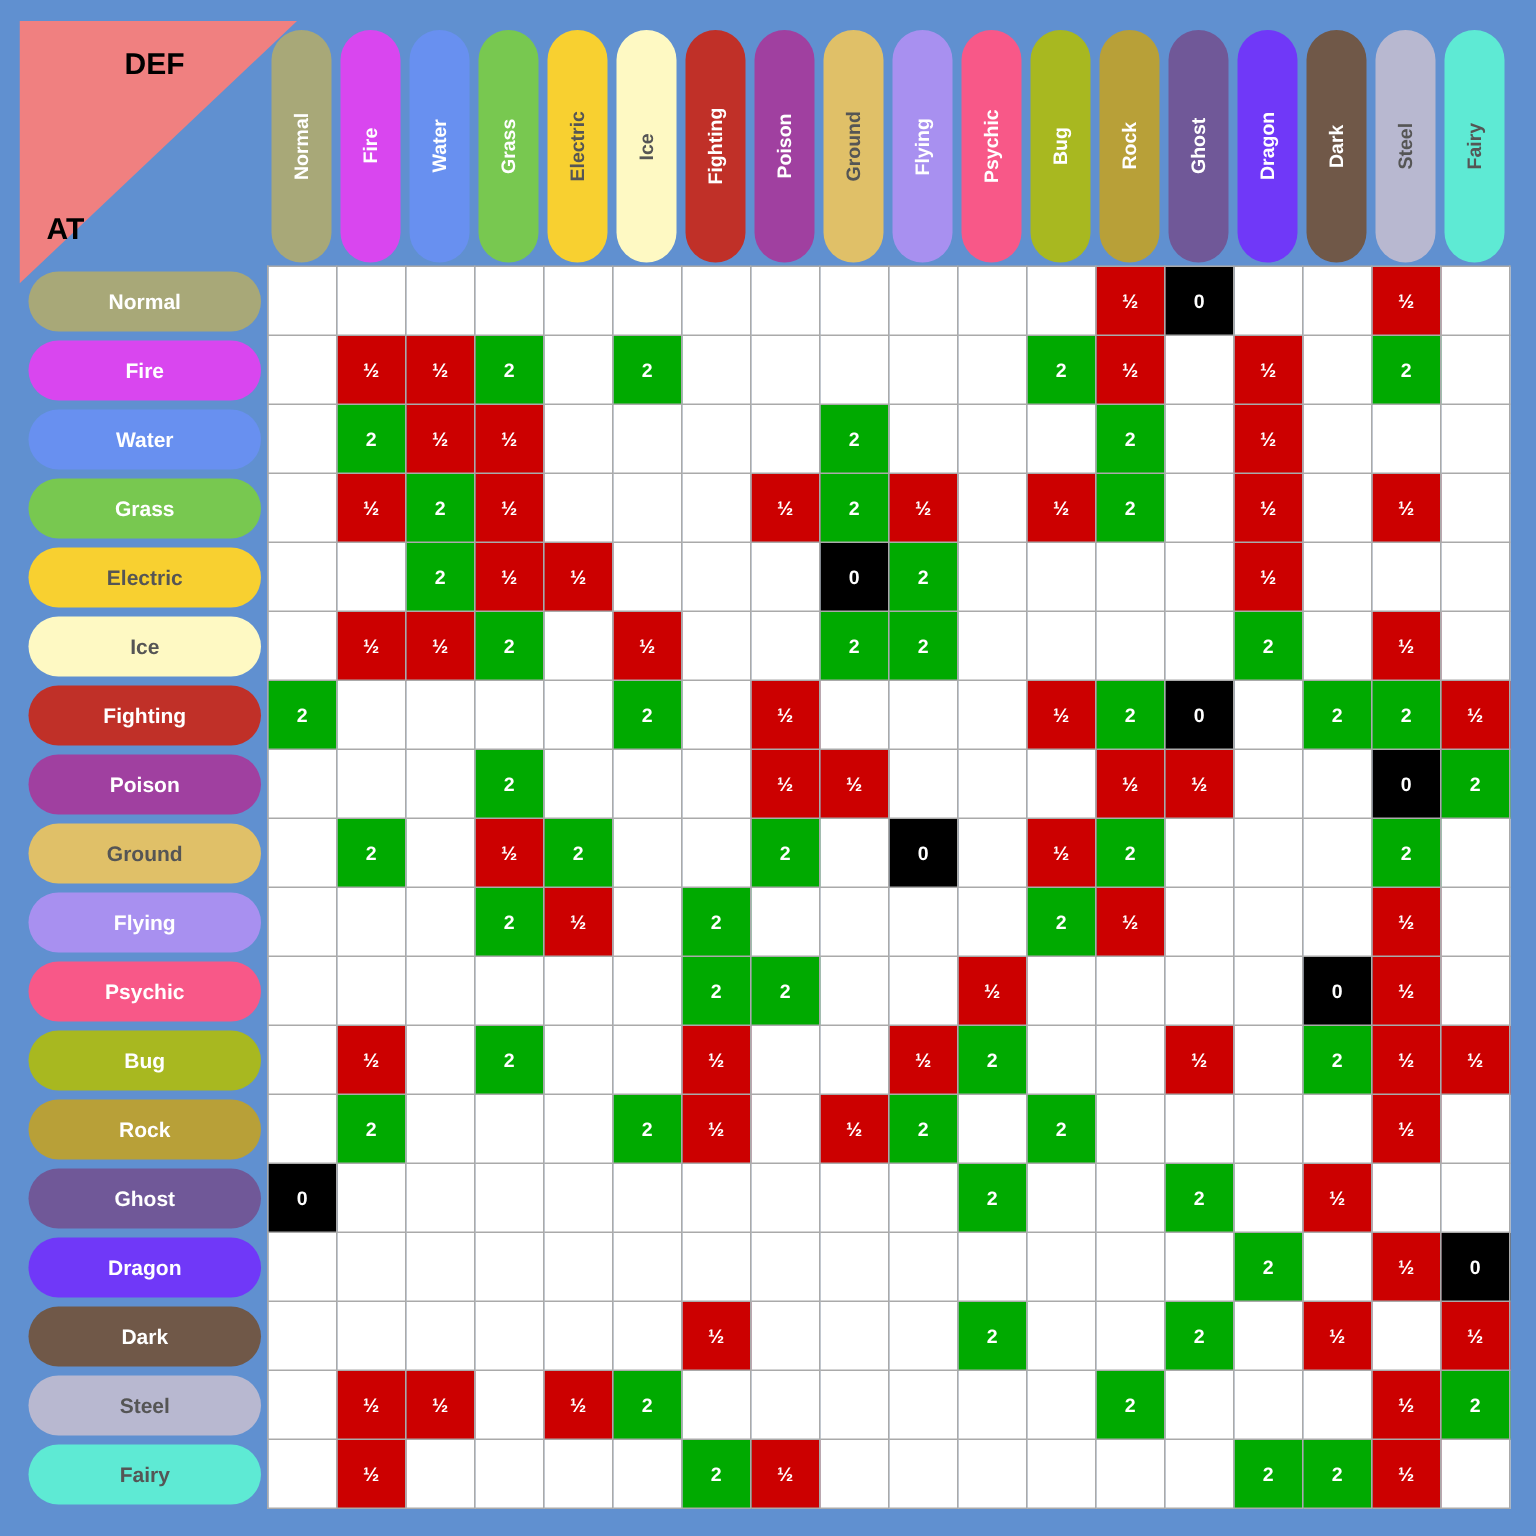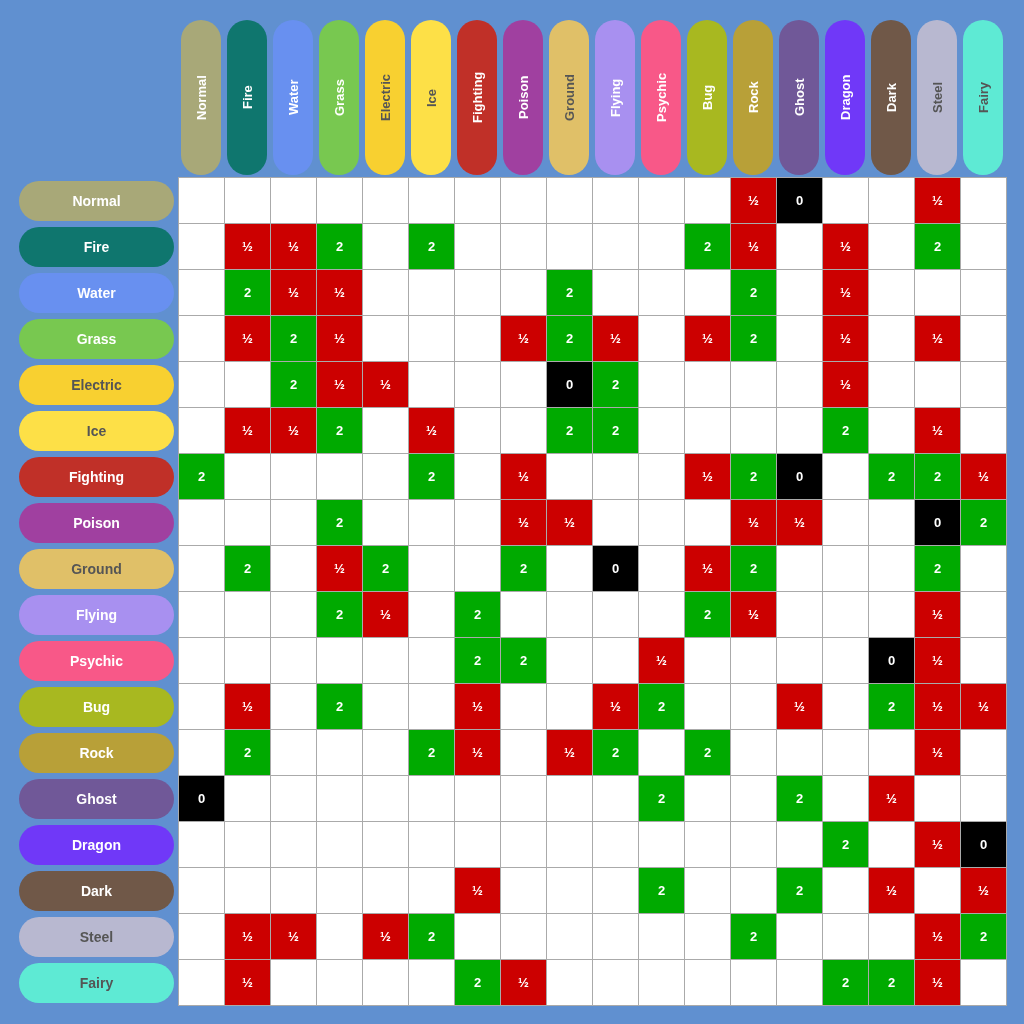--- a/index.html
+++ b/index.html
@@ -98,25 +98,25 @@
       justify-content: center;
       width: 155px;
       height: 40px;
       border-radius: 20px;
       color: white;
       font-size: 14px;
       font-weight: bold;
     }
     
     .t-normal { background: #a8a878; }
-    .t-fire { background: #0f766e; }
+    .t-fire { background: #d946ef; }
     .t-water { background: #6890f0; }
     .t-grass { background: #78c850; }
     .t-electric { background: #f8d030; color: #555 !important; }
-    .t-ice { background: #fde047; color: #555 !important; }
+    .t-ice { background: #fef9c3; color: #555 !important; }
     .t-fighting { background: #c03028; }
     .t-poison { background: #a040a0; }
     .t-ground { background: #e0c068; color: #555 !important; }
     .t-flying { background: #a890f0; }
     .t-psychic { background: #f85888; }
     .t-bug { background: #a8b820; }
     .t-rock { background: #b8a038; }
     .t-ghost { background: #705898; }
     .t-dragon { background: #7038f8; }
     .t-dark { background: #705848; }
@@ -126,20 +126,24 @@
       width: 185px;
       background: transparent !important;
       border: none !important;
     }
     .frac { font-size: 13px; font-weight: bold; }
   </style>
 </head>
 <body>
 
 <div class="chart-wrapper">
+  <div class="corner-triangle">
+    <span class="corner-def">DEF</span>
+    <span class="corner-at">AT</span>
+  </div>
   <table class="main-table" id="type-chart">
     <thead>
       <tr id="header-row">
         <th class="top-left-area"></th>
 
       <th class="header-cell">
             <div class="type-pill-horiz t-normal">Normal</div>
           </th>
           <th class="header-cell">
             <div class="type-pill-horiz t-fire">Fire</div>

